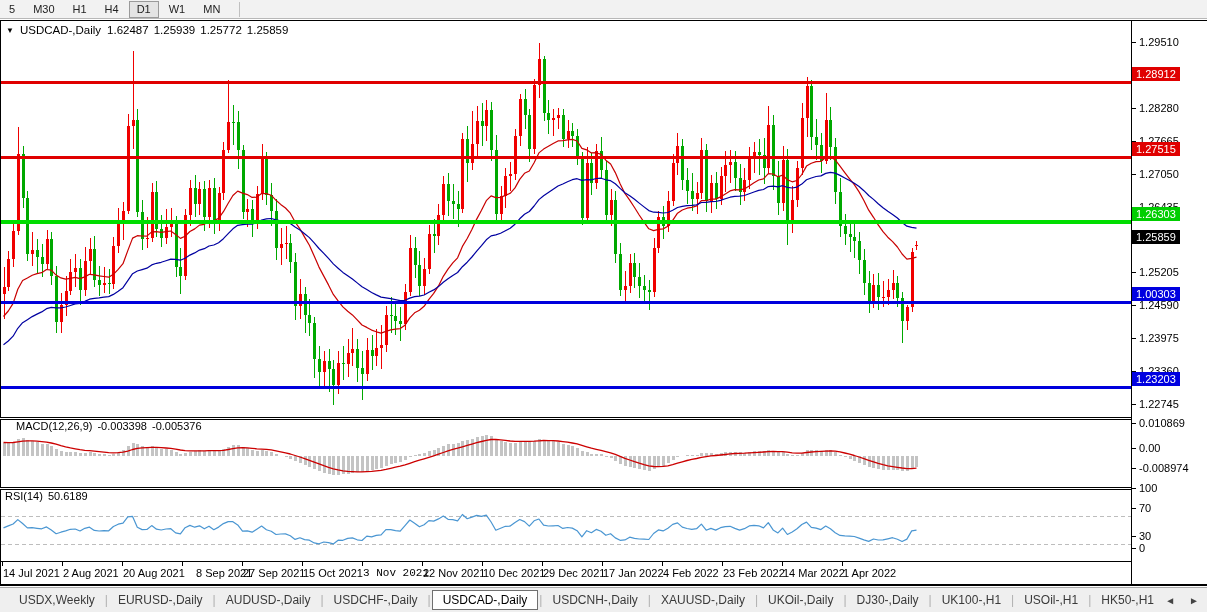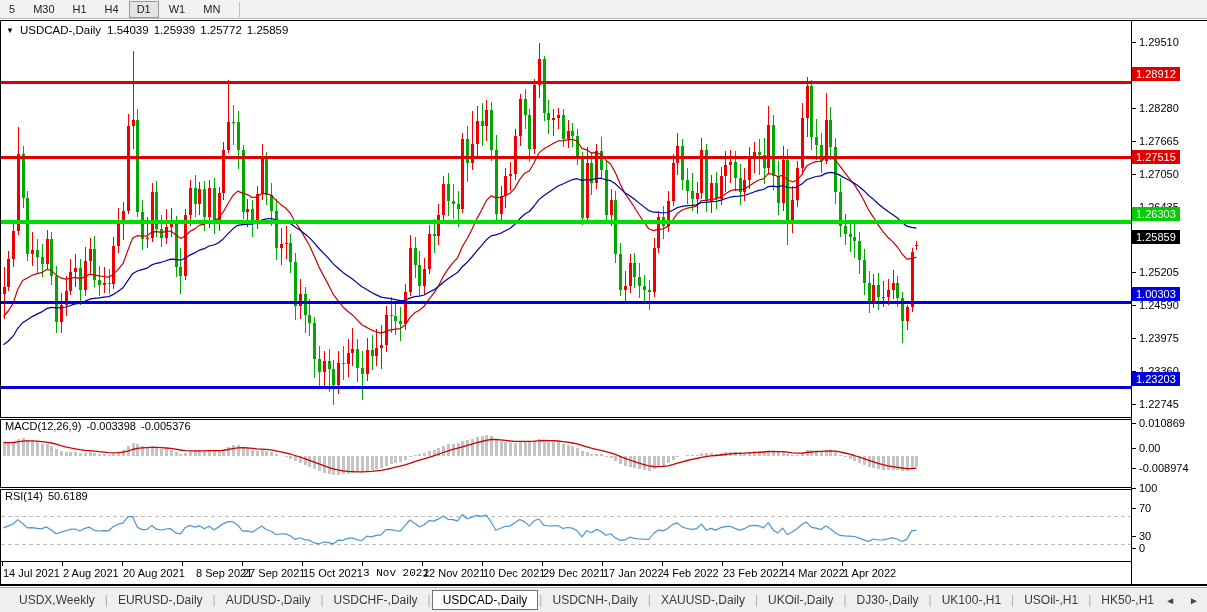--- a/index.html
+++ b/index.html
@@ -685,28 +685,28 @@
   <div class="frame" style="left:1131px;top:20px;width:1px;height:566px;"></div>
   <div class="sep-double" style="top:417px;"></div>
   <div class="sep-double" style="top:487px;"></div>
   <div class="frame" style="left:0;top:561px;width:1132px;height:1px;"></div>
   <div class="frame" style="left:0;top:584px;width:1207px;height:2px;"></div>
 
   <div id="title-overlay">
     <span class="dd-tri">▼</span>
     <span>USDCAD-,Daily</span>
     <span class="nums">
-      <span>1.54039</span>
+      <span>1.62487</span>
       <span>1.25939</span>
       <span>1.25772</span>
       <span>1.25859</span>
     </span>
   </div>
 
-  <div class="ind-label" style="top:420px;">
+  <div class="ind-label" style="top:420px;margin-left:11px;">
     <span>MACD(12,26,9)</span>
     <span>-0.003398</span>
     <span>-0.005376</span>
   </div>
   <div class="ind-label" style="top:490px;">
     <span>RSI(14)</span>
     <span>50.6189</span>
   </div>
 
   <div id="price-axis">
@@ -738,21 +738,21 @@
       <div class="axis-dash" style="top: 457.49px;"></div>
       <div class="axis-label" style="top: 477px;">100</div>
       <div class="axis-dash" style="top: 477px;"></div>
       <div class="axis-label" style="top: 497.2px;">70</div>
       <div class="axis-dash" style="top: 497.2px;"></div>
       <div class="axis-label" style="top: 525.2px; text-align: right;">30</div>
       <div class="axis-dash" style="top: 525.2px;"></div>
       <div class="axis-label" style="top: 537px;">0</div>
       <div class="axis-dash" style="top: 537px;"></div>
       <div class="badge" style="background: rgb(224, 0, 0); top: 63.1844px;">1.28912</div>
-      <div class="badge" style="background: rgb(224, 0, 0); top: 137.835px; margin-top: 8px;">1.27515</div>
+      <div class="badge" style="background: rgb(224, 0, 0); top: 137.835px;">1.27515</div>
       <div class="badge" style="background: rgb(0, 206, 0); top: 202.599px;">1.26303</div>
       <div class="badge" style="background: rgb(0, 0, 0); top: 226.325px;">1.25859</div>
       <div class="badge" style="background: rgb(0, 0, 224); top: 282.914px;">1.00303</div>
       <div class="badge" style="background: rgb(0, 0, 224); top: 368.251px;">1.23203</div>
     </div>
   <div id="date-axis">
       <div class="date-label" style="left: 3px;">14 Jul 2021</div>
       <div class="date-label" style="left: 63px;">2 Aug 2021</div>
       <div class="date-label" style="left: 123px;">20 Aug 2021</div>
       <div class="date-label" style="left: 196px;">8 Sep 2021</div>

